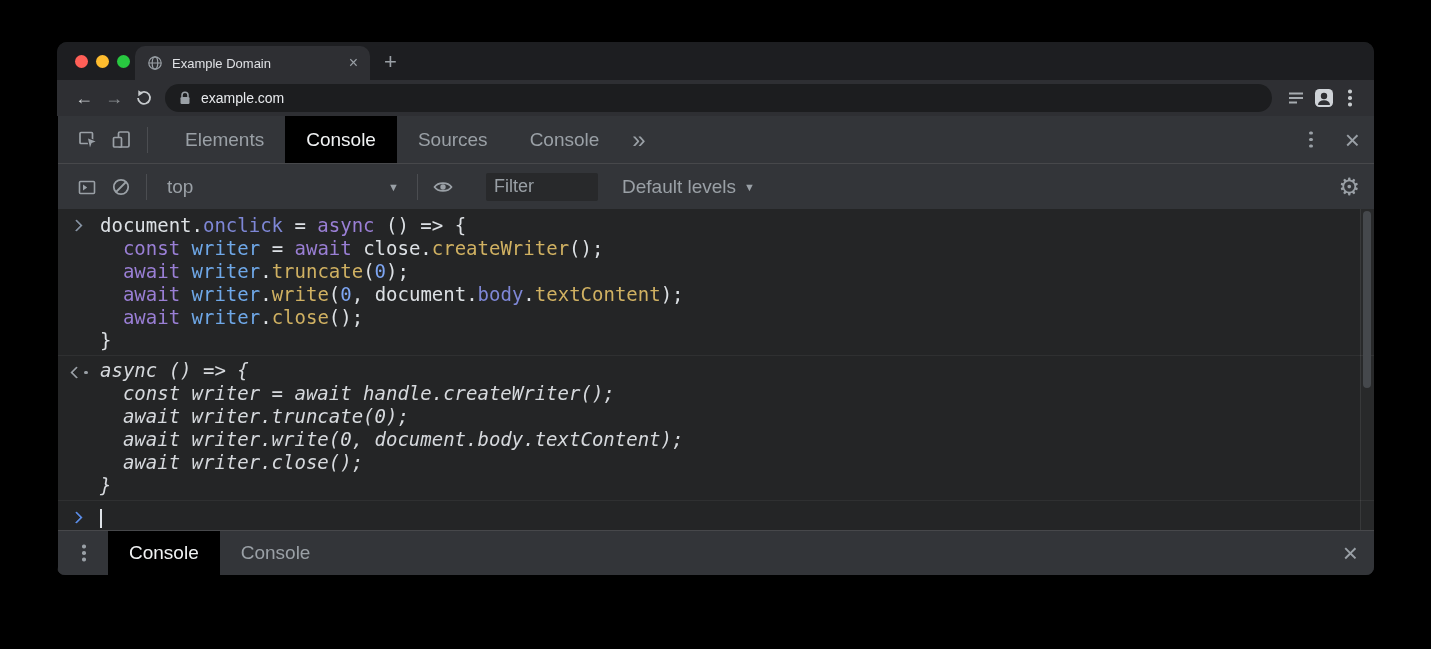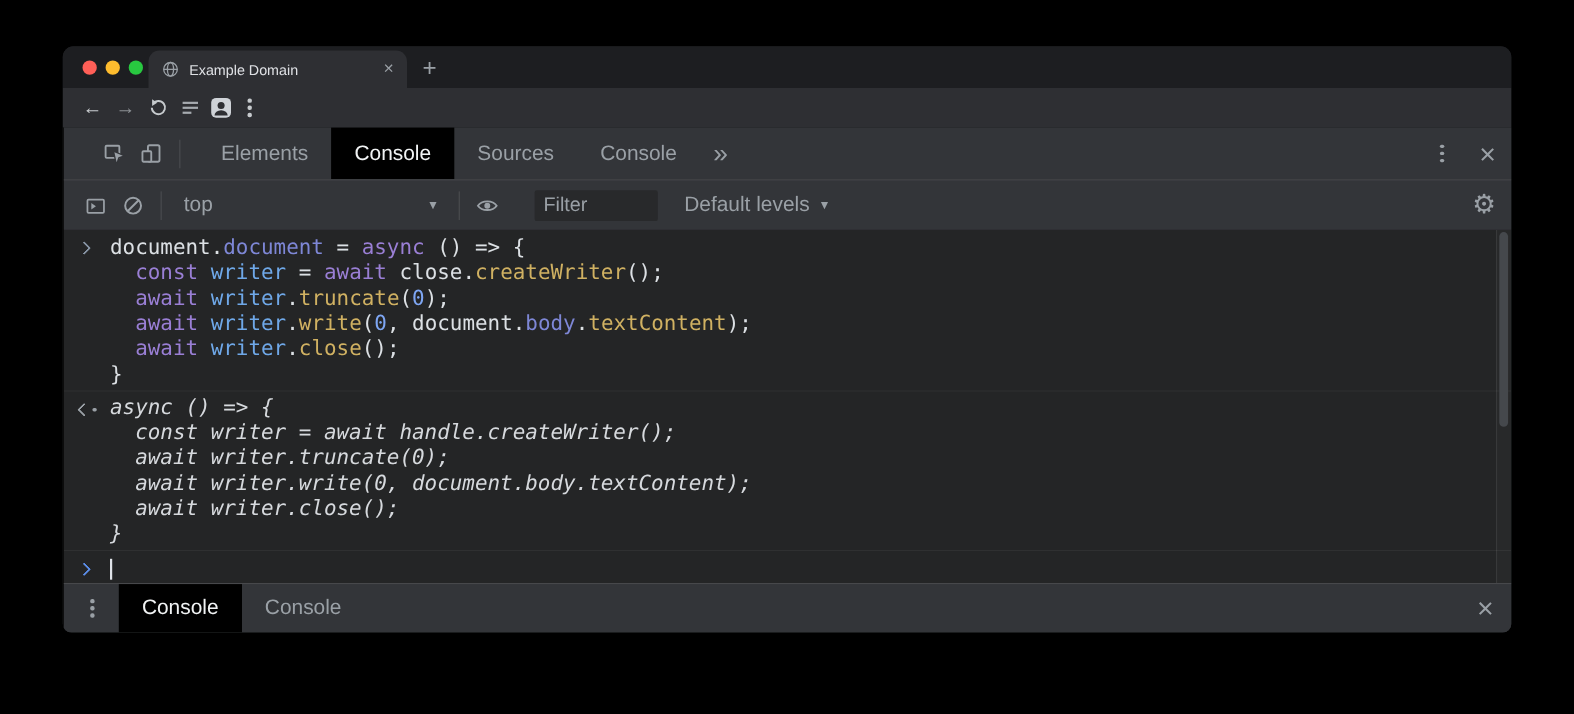--- a/index.html
+++ b/index.html
@@ -37,21 +37,21 @@
            background:var(--dt-text);box-shadow:0 -6.5px 0 var(--dt-text),0 6.5px 0 var(--dt-text);}
   .kebab.browser i{background:var(--chrome-icon);box-shadow:0 -6.5px 0 var(--chrome-icon),0 6.5px 0 var(--chrome-icon);}
 
   
   .content{flex:1;display:flex;min-height:0;}
   .page{width:538px;flex:0 0 auto;background:var(--page-bg);color:var(--page-text);
         font-size:14px;padding:7px 13px;box-sizing:border-box;}
 
   
   .devtools{flex:1;min-width:0;background:var(--dt-bg);display:flex;flex-direction:column;border-left:1px solid #000;}
-  .dt-tabs{height:47px;background:var(--dt-toolbar);display:flex;align-items:center;flex:0 0 auto;padding:0 14px 0 29px;}
+  .dt-tabs{height:47px;background:var(--dt-toolbar);display:flex;align-items:center;flex:0 0 auto;padding:0 14px 0 13px;}
   .icon-btn{width:34px;height:34px;display:flex;align-items:center;justify-content:center;flex:0 0 auto;}
   .vdiv{width:1px;height:26px;background:rgba(255,255,255,.12);margin:0 8px;flex:0 0 auto;}
   .dt-tab-list{display:flex;height:100%;align-items:stretch;margin-left:8px;}
   .dt-tab{display:flex;align-items:center;padding:0 21px;color:var(--dt-text);font-size:19px;white-space:nowrap;}
   .dt-tab.active{background:var(--dt-active);color:var(--dt-text-bright);}
   .more-tabs{color:var(--dt-text);font-size:24px;margin-left:12px;line-height:1;}
   .spacer{flex:1;}
   .xclose{color:var(--dt-text);font-size:26px;line-height:1;margin-left:22px;}
 
   .dt-toolbar{height:46px;background:var(--dt-toolbar);border-top:1px solid var(--dt-border);
@@ -130,20 +130,29 @@
 
     <div class="toolbar">
       <span class="navbtn">←</span>
       <span class="navbtn fwd">→</span>
       <span class="navbtn">
         <svg width="20" height="20" viewBox="0 0 20 20">
           <path d="M5.2 6.2 A6 6 0 1 1 4 10" fill="none" stroke="#c6cacd" stroke-width="1.8"></path>
           <polygon points="4.3,2.3 4.3,8.3 8.9,5.3" fill="#c6cacd"></polygon>
         </svg>
       </span>
+      <div class="omnibox">
+        <span style="display:flex">
+          <svg width="12" height="15" viewBox="0 0 12 15">
+              <path d="M3 6 V4.2 a3 3 0 0 1 6 0 V6" fill="none" stroke="#9aa0a6" stroke-width="1.5"></path>
+              <rect x="1.5" y="6" width="9" height="7" rx="1.2" fill="#9aa0a6"></rect>
+            </svg>
+        </span>
+        <span class="url">example.com</span>
+      </div>
       <span class="tb-icon">
         <svg width="20" height="20" viewBox="0 0 20 20" fill="#a6abb0">
           <rect x="3" y="4.5" width="14" height="2"></rect>
             <rect x="3" y="9" width="14" height="2"></rect>
             <rect x="3" y="13.5" width="8" height="2"></rect>
         </svg>
       </span>
       <span class="tb-icon">
         <svg width="20" height="20" viewBox="0 0 20 20">
           <rect x="1" y="1" width="18" height="18" rx="4.5" fill="#cfd3d8"></rect>
@@ -220,21 +229,21 @@
             <span class="dd-arrow">▼</span>
           </div>
           <span class="spacer"></span>
           <span class="gear">⚙</span>
         </div>
 
         <div class="dt-messages">
           <div id="console-messages">
               <div class="msg input">
                 <span class="mark in"></span>
-                <pre><span class="tok-p">document.</span><span class="tok-prop">document</span><span class="tok-p"> = </span><span class="tok-key">async</span><span class="tok-p"> () =&gt; {</span>
+                <pre><span class="tok-p">document.</span><span class="tok-prop">onclick</span><span class="tok-p"> = </span><span class="tok-key">async</span><span class="tok-p"> () =&gt; {</span>
 <span class="tok-p">  </span><span class="tok-key">const</span><span class="tok-p"> </span><span class="tok-def">writer</span><span class="tok-p"> = </span><span class="tok-key">await</span><span class="tok-p"> close.</span><span class="tok-fn">createWriter</span><span class="tok-p">();</span>
 <span class="tok-p">  </span><span class="tok-key">await</span><span class="tok-p"> </span><span class="tok-def">writer</span><span class="tok-p">.</span><span class="tok-fn">truncate</span><span class="tok-p">(</span><span class="tok-num">0</span><span class="tok-p">);</span>
 <span class="tok-p">  </span><span class="tok-key">await</span><span class="tok-p"> </span><span class="tok-def">writer</span><span class="tok-p">.</span><span class="tok-fn">write</span><span class="tok-p">(</span><span class="tok-num">0</span><span class="tok-p">, document.</span><span class="tok-prop">body</span><span class="tok-p">.</span><span class="tok-fn">textContent</span><span class="tok-p">);</span>
 <span class="tok-p">  </span><span class="tok-key">await</span><span class="tok-p"> </span><span class="tok-def">writer</span><span class="tok-p">.</span><span class="tok-fn">close</span><span class="tok-p">();</span>
 <span class="tok-p">}</span></pre>
               </div>
               <div class="msg result">
                 <span class="mark out">
                   <i class="chev"></i>
                   <i class="dot"></i>

